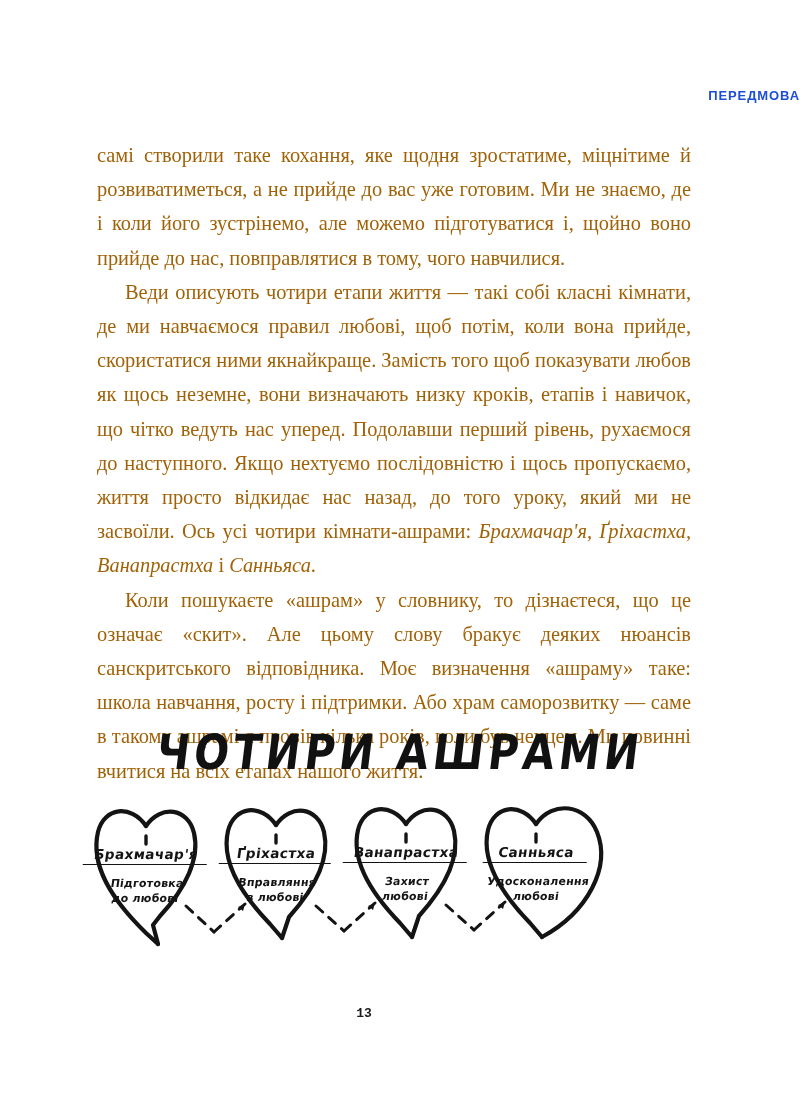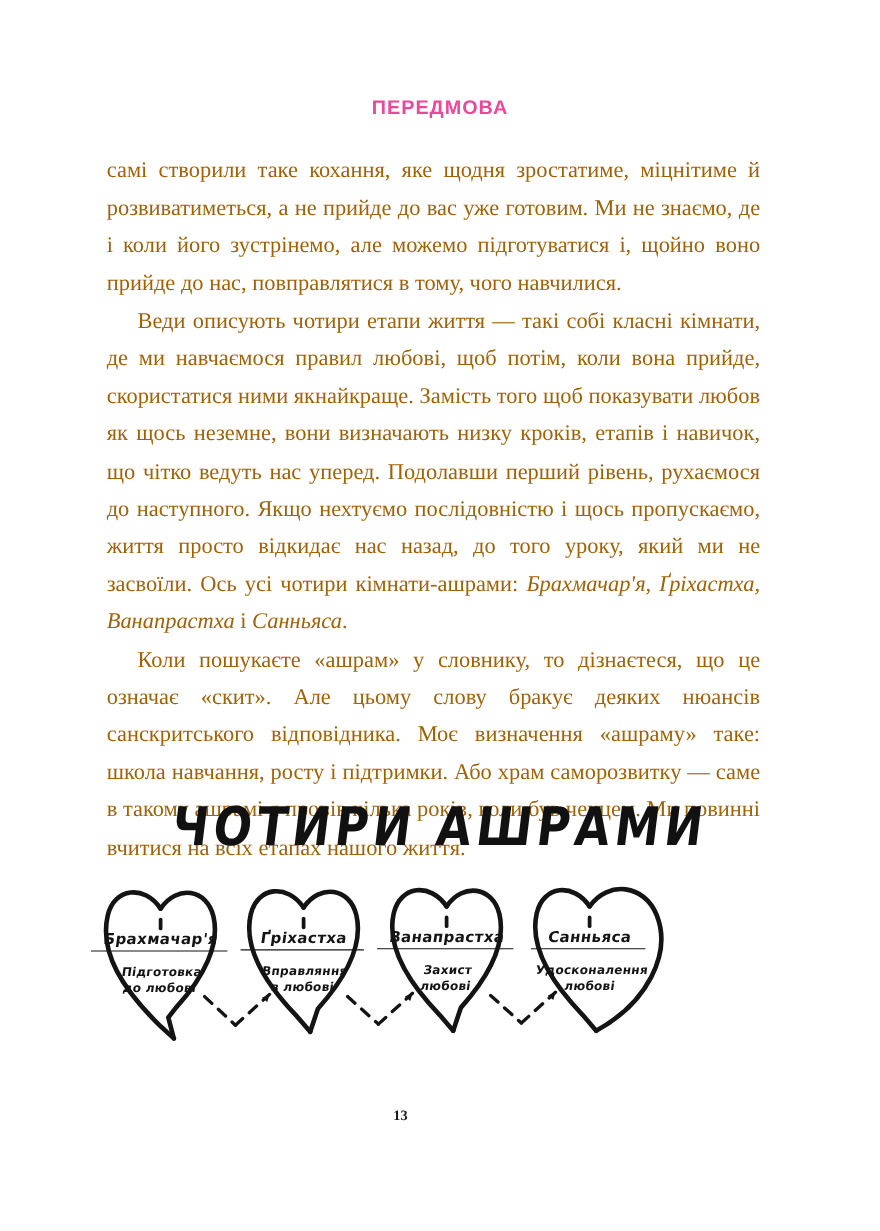--- a/index.html
+++ b/index.html
@@ -21,26 +21,26 @@
     inset: 0;
     background: #ffffff;
   }
 
   
   .running-head {
     position: absolute;
     top: 88px;
     left: 0;
     width: 800px;
-    text-align: center;
+    text-align: right;
     font-family: "Liberation Sans", sans-serif;
     font-weight: bold;
-    font-size: 18px;
+    font-size: 13px;
     letter-spacing: 0.9px;
-    color: #ec4899;
+    color: #1d4ed8;
   }
 
   
   .text-column {
     position: absolute;
     left: 97px;
     top: 138px;
     width: 594px;
   }
   .para {
@@ -115,21 +115,21 @@
     letter-spacing: 0.2px;
   }
 
   
   .folio {
     position: absolute;
     top: 1006px;
     left: 0;
     width: 728px;
     text-align: center;
-    font-family: Liberation Serif, serif;
+    font-family: Liberation Mono, monospace;
     font-size: 13px;
     font-weight: bold;
     color: #1a1a1a;
   }
 </style>
 </head>
 <body>
 
 <div class="page">
 

